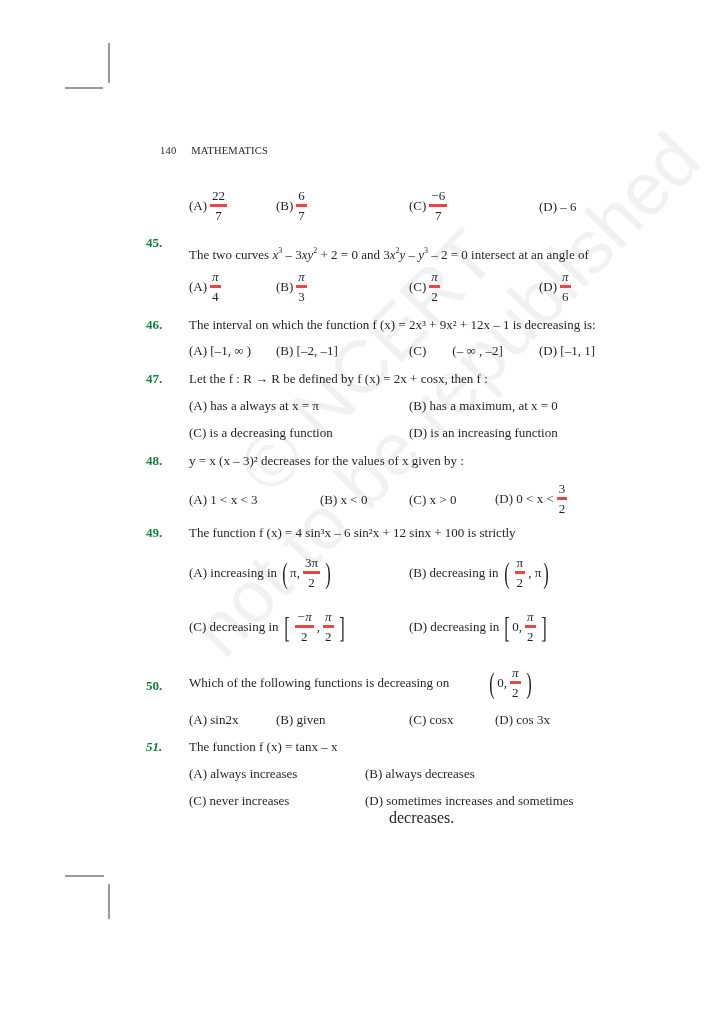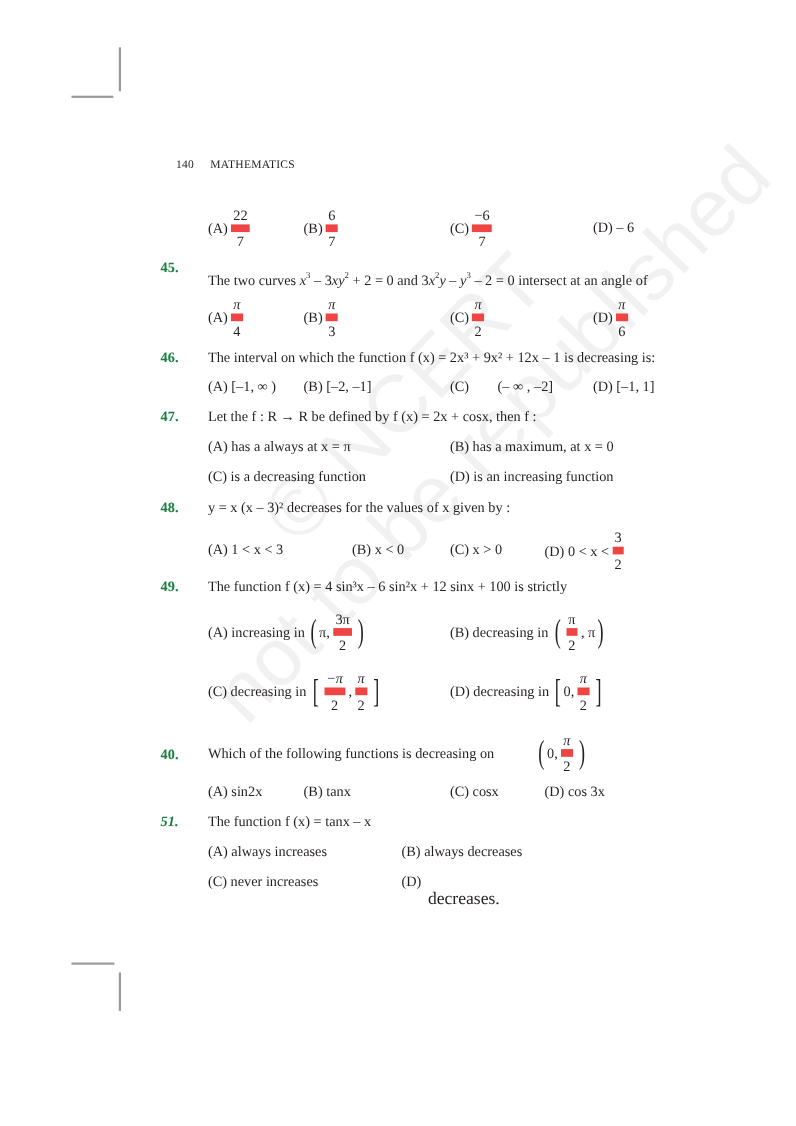--- a/index.html
+++ b/index.html
@@ -7,21 +7,21 @@
          font-family:"Liberation Serif", "DejaVu Serif", serif; color:#231f20; }
   .crop { position:absolute; background:#9a9a9a; }
   .abs { position:absolute; white-space:nowrap; }
   .hdr { font-size:10.5px; letter-spacing:0.2px; }
   .qnum { position:absolute; left:146px; font-weight:bold; color:#15803d; font-size:13px; }
   .qtext { position:absolute; left:189px; font-size:13px; }
   .opt { position:absolute; font-size:13px; display:flex; align-items:center; white-space:nowrap; }
   i { font-style:italic; }
   sup { font-size:8px; vertical-align:6px; }
   .frac { display:inline-flex; flex-direction:column; align-items:center; margin:0 3px; line-height:1; vertical-align:middle; }
-  .frac .n { padding:0 2px 2px; border-bottom:7px solid #ef4444; }
+  .frac .n { padding:0 2px 2px; border-bottom:3px solid #ef4444; }
   .frac .d { padding:2px 2px 0; }
   .big { font-size:30px; font-weight:100; line-height:1; transform:scaleX(0.55); display:inline-block; color:#231f20; }
   .wm { position:absolute; left:120px; top:560px; transform:rotate(-46deg); transform-origin:left top;
         font-family:"Liberation Sans","DejaVu Sans",sans-serif; font-size:74px; color:rgba(150,150,150,0.13);
         white-space:nowrap; line-height:80px; pointer-events:none; }
 </style>
 </head>
 <body>
 
 <div class="crop" style="left:108px;top:43px;width:1.5px;height:40px;"></div>
@@ -151,32 +151,32 @@
       </span><span class="big">]</span></span>
 </div>
 <div class="opt" style="left:409px;top:610px;">
   <span>(D)</span>&nbsp;<span>decreasing in</span>
   <span style="display:inline-flex;align-items:center;margin-left:3px;"><span class="big">[</span>0,<span class="frac">
         <i class="n">π</i>
         <span class="d">2</span>
       </span><span class="big">]</span></span>
 </div>
 
-<div class="qnum" style="top:678px;">40.</div>
+<div class="qnum" style="top:678px;">50.</div>
 <div class="opt" style="left:189px;top:666px;gap:35px;">
   <span>Which of the following functions is decreasing on</span>
   <span style="display:inline-flex;align-items:center;margin-left:3px;"><span class="big">(</span>0,<span class="frac">
         <i class="n">π</i>
         <span class="d">2</span>
       </span><span class="big">)</span></span>
 </div>
 <div class="opt" style="left:189px;top:712px;"><span>(A)</span>&nbsp;<span>sin2x</span></div>
-<div class="opt" style="left:276px;top:712px;"><span>(B)</span>&nbsp;<span>tanx</span></div>
+<div class="opt" style="left:276px;top:712px;"><span>(B)</span>&nbsp;<span>given</span></div>
 <div class="opt" style="left:409px;top:712px;"><span>(C)</span>&nbsp;<span>cosx</span></div>
 <div class="opt" style="left:495px;top:712px;"><span>(D)</span>&nbsp;<span>cos 3x</span></div>
 
 <div class="qnum" style="top:739px;font-style:italic;">51.</div>
 <div class="qtext" style="top:739px;">The function f (x) = tanx – x</div>
 <div class="opt" style="left:189px;top:766px;"><span>(A)</span>&nbsp;<span>always increases</span></div>
 <div class="opt" style="left:365px;top:766px;"><span>(B)</span>&nbsp;<span>always decreases</span></div>
 <div class="opt" style="left:189px;top:793px;"><span>(C)</span>&nbsp;<span>never increases</span></div>
-<div class="opt" style="left:365px;top:793px;"><span>(D)</span>&nbsp;</div>
+<div class="opt" style="left:365px;top:793px;"><span>(D)</span>&nbsp;<span>sometimes increases and sometimes</span></div>
 <div class="abs" style="left:389px;top:809px;font-size:16px;">decreases.</div>
 
 </body></html>

